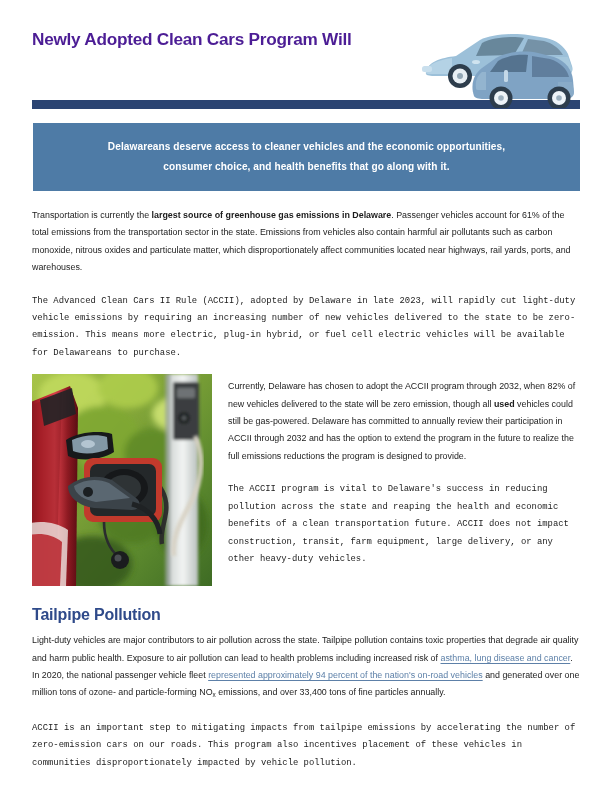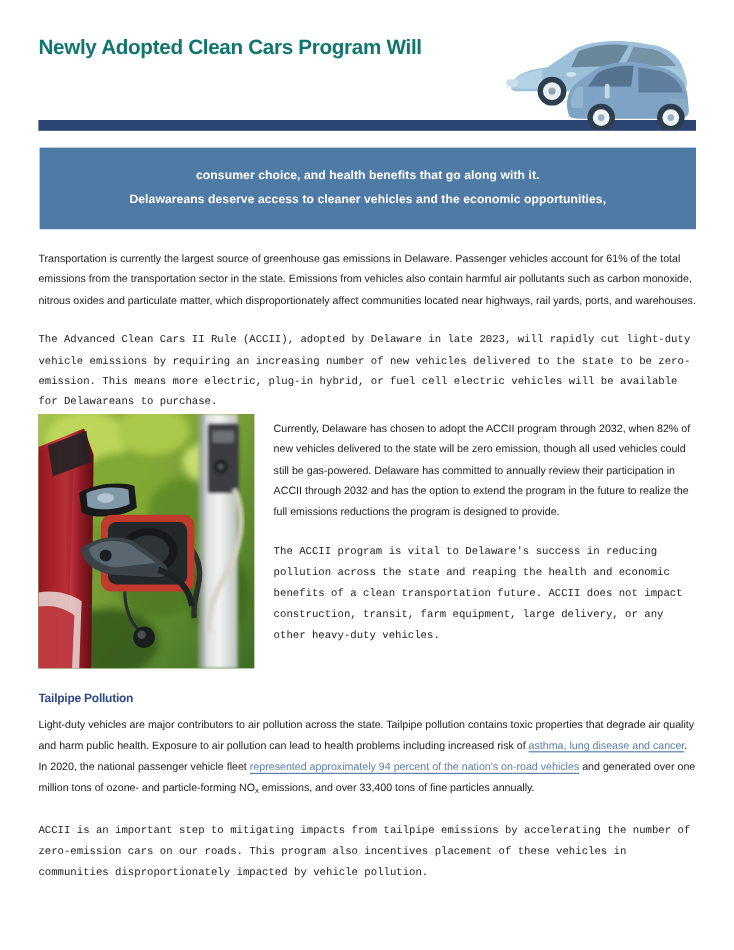--- a/index.html
+++ b/index.html
@@ -28,21 +28,21 @@
   .header {
     position: relative;
     padding: 28px 32px 0 32px;
     height: 92px;
     box-sizing: border-box;
   }
   .title {
     font-size: 17.2px;
     line-height: 23px;
     font-weight: bold;
-    color: #0f766e;
+    color: #4c1d95;
     letter-spacing: -0.25px;
     max-width: 400px;
     margin: 0;
   }
   .title-line { display: block; white-space: nowrap; }
 
   
   .cars {
     position: absolute;
     right: 22px;
@@ -81,55 +81,56 @@
     box-sizing: border-box;
   }
   p.para {
     font-size: 8.9px;
     line-height: 17.4px;
     color: #1c1c1c;
     margin: 0 0 16px 0;
     text-align: left;
   }
   p.para:last-child { margin-bottom: 0; font-family: Liberation Mono, monospace; }
-  .b { font-weight: normal; }
+  .b { font-weight: bold; }
   .lnk {
     color: #5d80a8;
     text-decoration: underline;
     text-underline-offset: 2px;
   }
   sub.sb { font-size: 6.4px; vertical-align: -2px; }
 
   .first-block { padding-top: 16px; }
 
   
   .media-row {
     display: flex;
     align-items: flex-start;
     gap: 16px;
     padding: 0 32px;
     box-sizing: border-box;
+    margin-top: 12px;
   }
   .photo {
     width: 180px;
     height: 212px;
     flex: 0 0 180px;
     position: relative;
     overflow: hidden;
     background: #6b8f3a;
   }
   .photo svg { display: block; }
   .side-col {
     flex: 1 1 auto;
     padding-top: 4px;
   }
 
   
   .section-head {
-    font-size: 10px;
+    font-size: 16px;
     font-weight: bold;
     color: #2f4a8a;
     margin: 0 0 8px 0;
     padding: 0 32px;
     letter-spacing: -0.2px;
   }
   .sec-gap { height: 20px; }
 </style>
 </head>
 <body>
@@ -175,22 +176,22 @@
           <circle cx="141" cy="72" r="7" fill="#eef4f8"></circle>
           <circle cx="141" cy="72" r="2.8" fill="#9db1bf"></circle>
         </g>
       </svg>
     </div>
   </div>
 
   <div class="divider"></div>
 
   <div class="quote-box">
+    <p class="quote-text">Delawareans deserve access to cleaner vehicles and the economic opportunities,</p>
     <p class="quote-text">consumer choice, and health benefits that go along with it.</p>
-    <p class="quote-text">Delawareans deserve access to cleaner vehicles and the economic opportunities,</p>
   </div>
 
   <div class="body-wrap first-block">
     <p class="para"><span>Transportation is currently the </span><span class="b">largest source of greenhouse gas emissions in Delaware</span><span>. Passenger vehicles account for 61% of the total emissions from the transportation sector in the state. Emissions from vehicles also contain harmful air pollutants such as carbon monoxide, nitrous oxides and particulate matter, which disproportionately affect communities located near highways, rail yards, ports, and warehouses.</span></p>
 
     <p class="para">The Advanced Clean Cars II Rule (ACCII), adopted by Delaware in late 2023, will rapidly cut light-duty vehicle emissions by requiring an increasing number of new vehicles delivered to the state to be zero-emission. This means more electric, plug-in hybrid, or fuel cell electric vehicles will be available for Delawareans to purchase.</p>
   </div>
 
   <div class="media-row">
 

